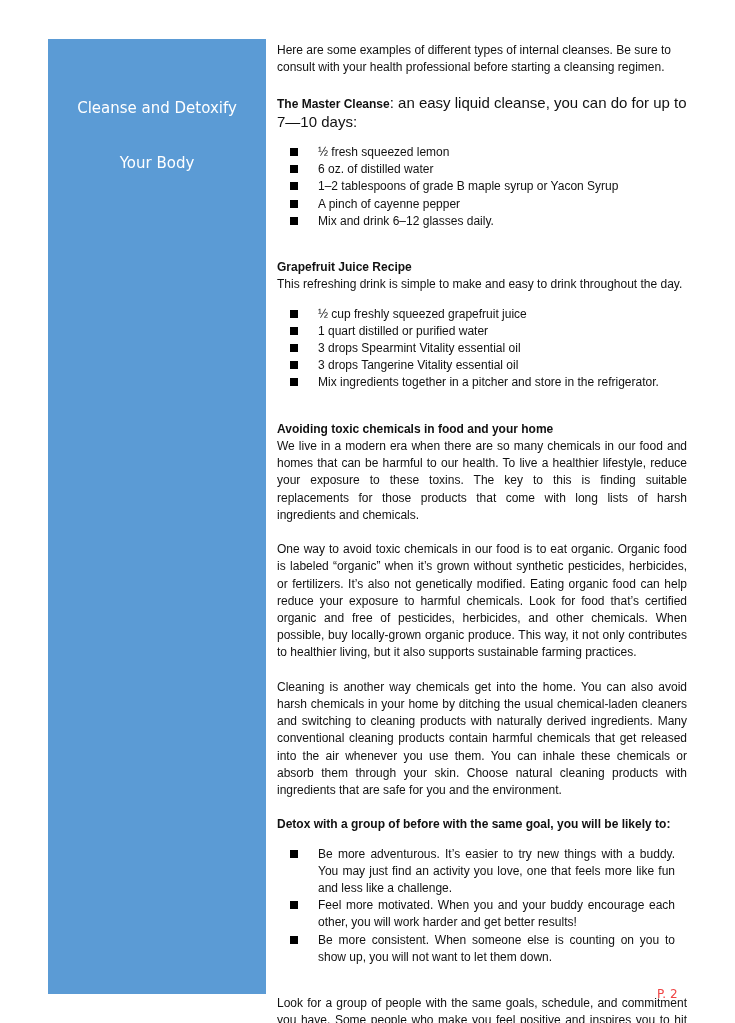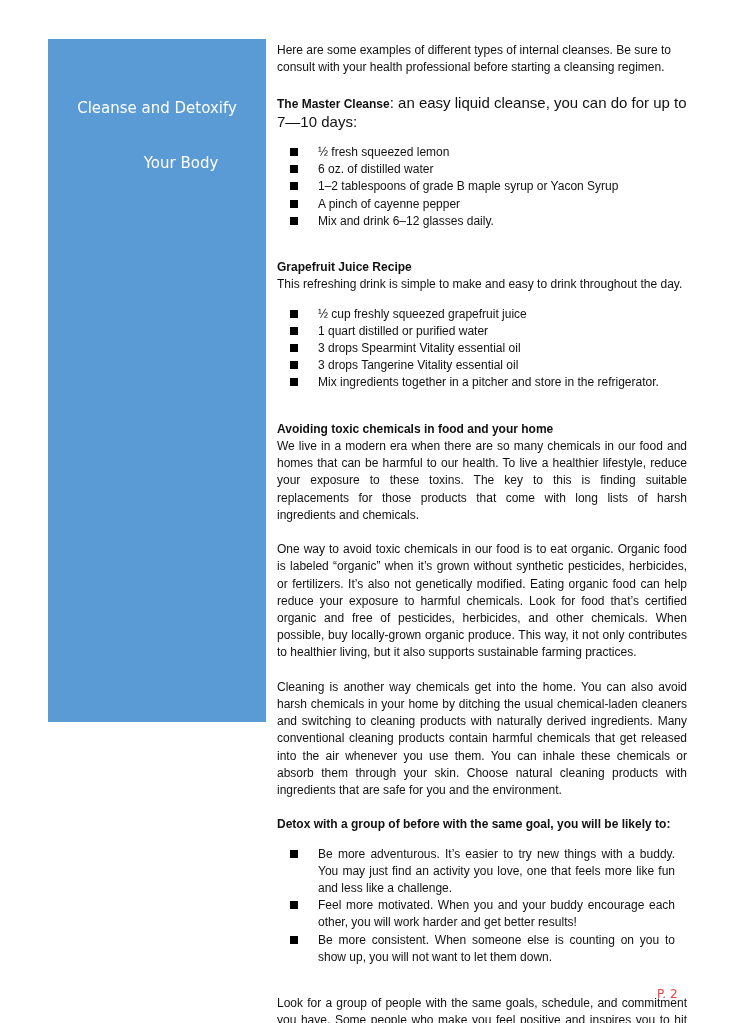--- a/index.html
+++ b/index.html
@@ -1,36 +1,36 @@
 <!DOCTYPE html>
 <html><head>
 <meta charset="utf-8">
 <style>
   html, body { margin: 0; padding: 0; background: #ffffff; }
   body { width: 735px; height: 1023px; position: relative; overflow: hidden; font-family: "Liberation Sans", sans-serif; color: #111; }
-  .sidebar { position: absolute; left: 48px; top: 39px; width: 218px; height: 683px; background: #5b9bd5; }
+  .sidebar { position: absolute; left: 48px; top: 39px; width: 218px; height: 955px; background: #5b9bd5; }
   .sidebar-title { position: absolute; left: 0; width: 218px; text-align: center; color: #ffffff; font-family: "DejaVu Sans", sans-serif; font-size: 15px; }
   .content { position: absolute; left: 277px; top: 42px; width: 410px; font-size: 12px; line-height: 17.2px; }
   .content p { margin: 0; }
   .gap { height: 17.2px; }
   .justify { text-align: justify; }
   .bold { font-weight: bold; }
   .small { font-size: 15px; }
   ul.sq { list-style: none; margin: 12px; padding: 0; }
   ul.sq li { position: relative; padding-left: 29px; }
   ul.sq li .bullet { position: absolute; left: 1px; top: 4px; width: 8px; height: 8px; background: #000; }
   ul.sq.justify li { text-align: justify; }
   .page-num { position: absolute; left: 657px; top: 987px; font-family: "DejaVu Sans", sans-serif; font-size: 12px; color: #ef4444; }
 </style>
 </head>
 <body>
 
 <div class="sidebar">
   <div class="sidebar-title" style="top:60px;">Cleanse and Detoxify</div>
-  <div class="sidebar-title" style="top:115px;margin-left:24px;">Your Body</div>
+  <div class="sidebar-title" style="top:115px;">Your Body</div>
 </div>
 
 <div class="content">
   <p>Here are some examples of different types of internal cleanses. Be sure to consult with your health professional before starting a cleansing regimen.</p>
   <div class="gap"></div>
 
   <p><span class="bold">The Master Cleanse</span><span class="small">: an easy liquid cleanse, you can do for up to 7—10 days:</span></p>
   <ul class="sq">
     <li><span class="bullet"></span><span>½  fresh squeezed lemon</span></li>
     <li><span class="bullet"></span><span>6 oz. of distilled water</span></li>

